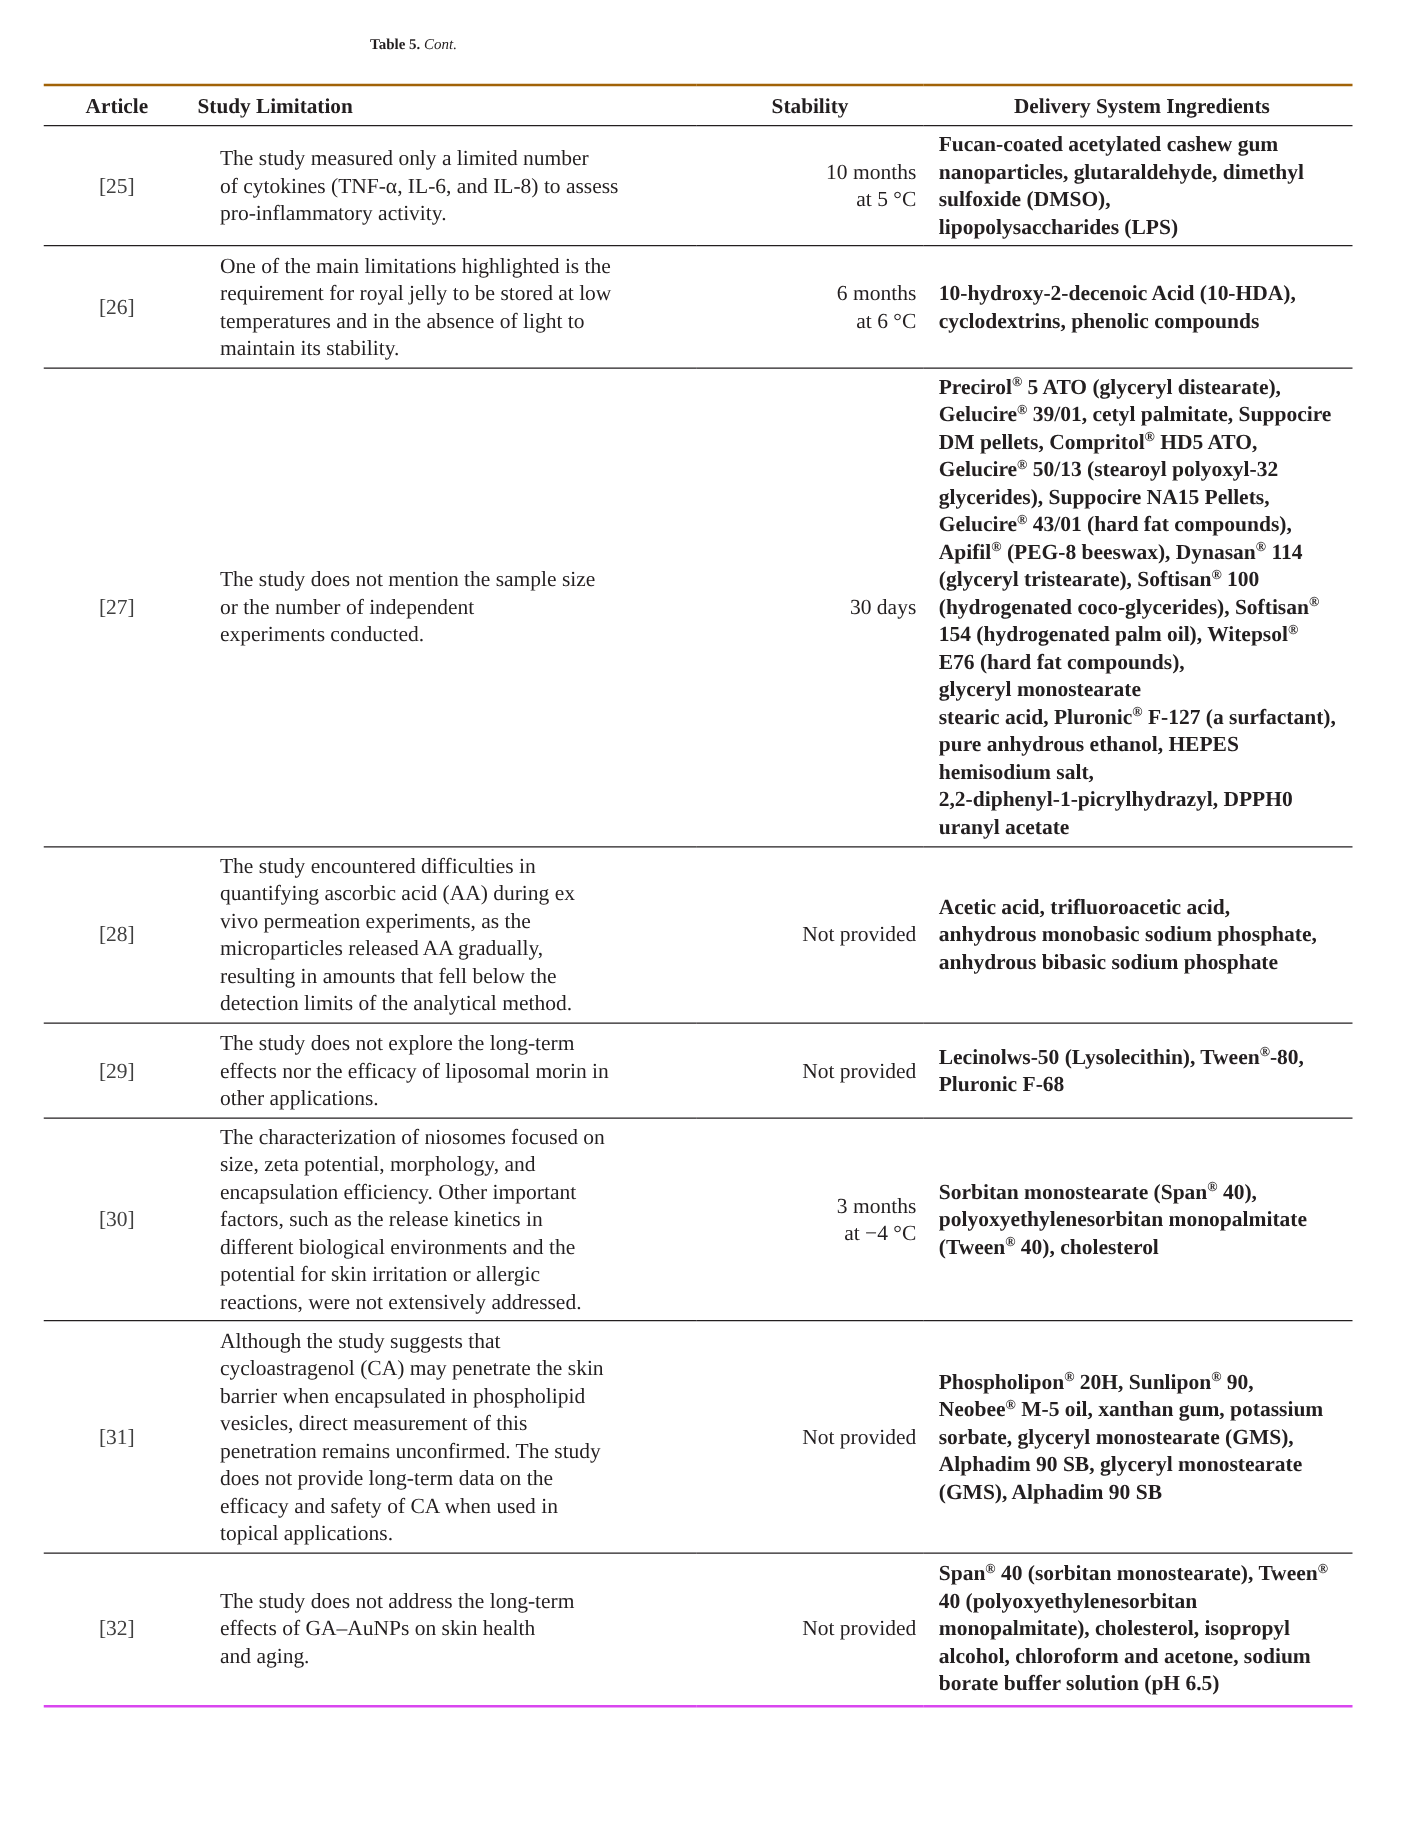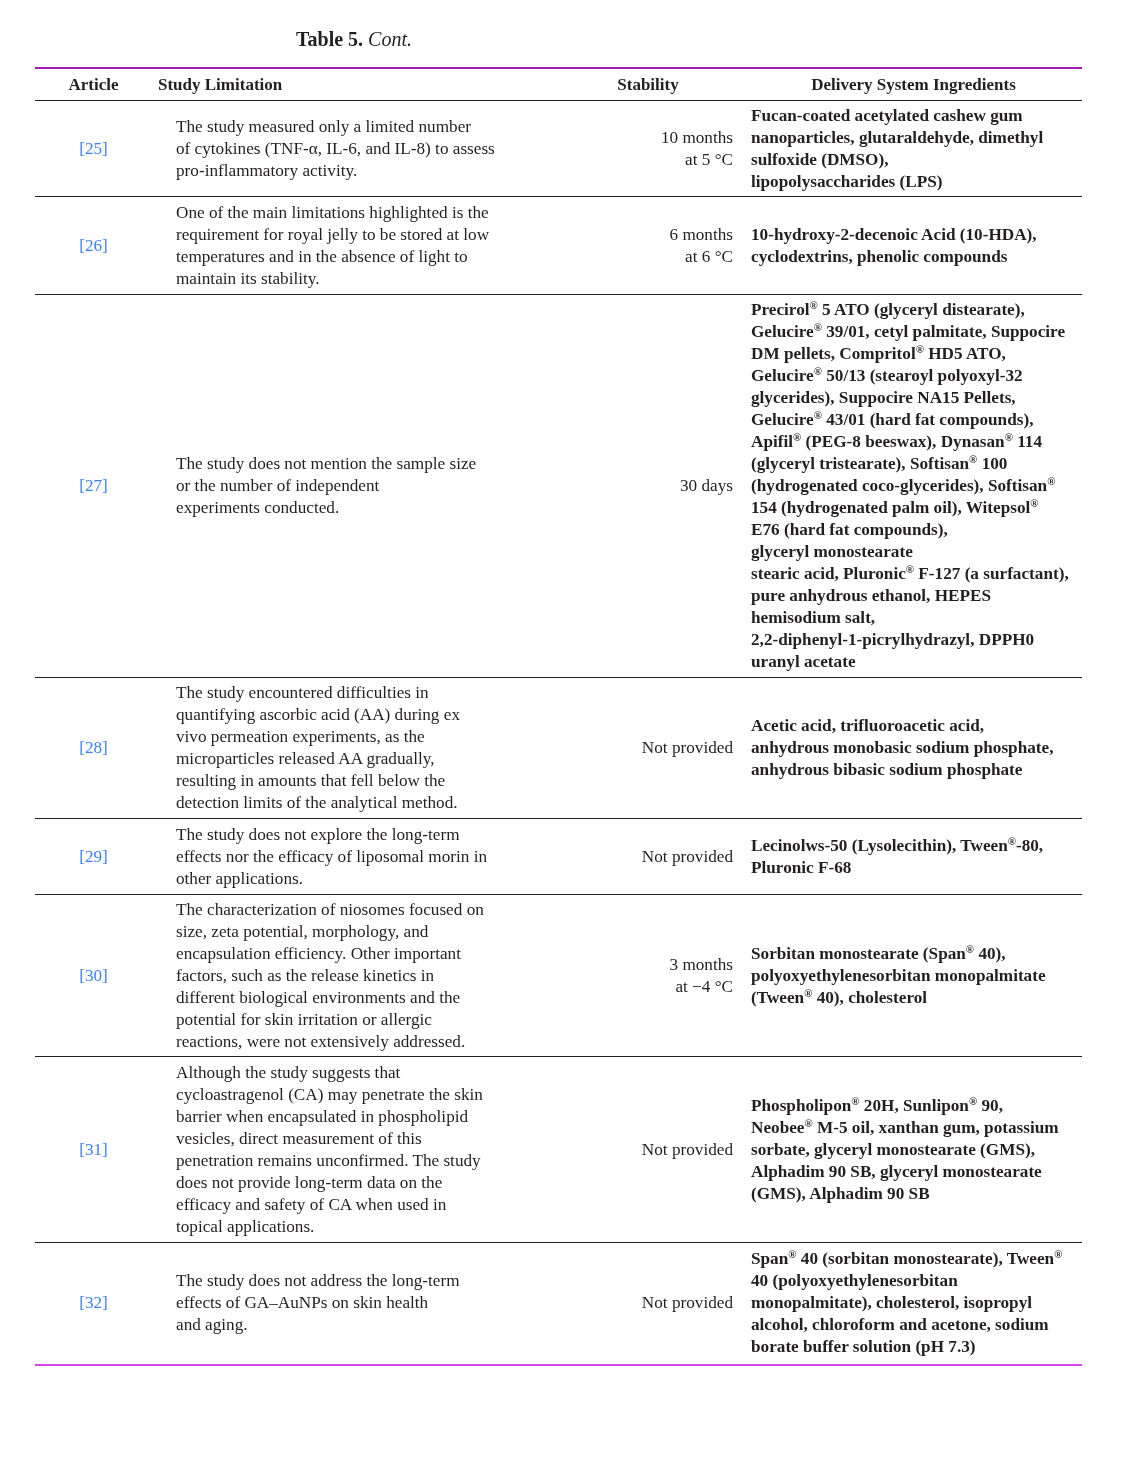--- a/index.html
+++ b/index.html
@@ -1,28 +1,28 @@
 <!DOCTYPE html>
 <html><head>
 <meta charset="utf-8">
 <style>
   html, body { margin: 0; padding: 0; background: #ffffff; }
   body { width: 1130px; height: 1472px; position: relative; font-family: "Liberation Serif", "DejaVu Serif", serif; color: #231f20; }
-  .caption { position: absolute; top: 28px; left: 296px; font-size: 20px; }
+  .caption { position: absolute; top: 28px; left: 296px; font-size: 12px; }
   .caption b { font-weight: bold; }
   .caption i { font-style: italic; }
   table.t { position: absolute; top: 67px; left: 35px; width: 1047px; border-collapse: collapse; font-size: 17.2px; line-height: 22px; }
-  table.t thead th { font-weight: bold; padding: 4px 6px 3px; border-top: 2px solid #a21caf; border-bottom: 1.2px solid #231f20; text-align: center; vertical-align: middle; height: 24px; font-size: 17px; }
+  table.t thead th { font-weight: bold; padding: 4px 6px 3px; border-top: 2px solid #a16207; border-bottom: 1.2px solid #231f20; text-align: center; vertical-align: middle; height: 24px; font-size: 17px; }
   table.t tbody td { border-bottom: 1.2px solid #231f20; vertical-align: middle; padding: 2px 6px 2px; }
   table.t tbody tr:last-child td { border-bottom: 2px solid #d946ef; }
   .c-art { width: 105px; text-align: center; }
   .c-lim { width: 375px; text-align: left; padding-left: 24px !important; }
   .c-stab { width: 170px; text-align: right; }
   .c-ing { text-align: left; padding-left: 12px !important; font-weight: bold; }
-  .ref { color: #3b82f6; }
+  .ref { color: #404040; }
   .line { display: block; }
   sup { font-size: 11px; line-height: 0; vertical-align: 6px; }
 </style>
 </head>
 <body>
 
 <div class="caption">
   <b>Table 5.</b>
   <i>Cont.</i>
 </div>
@@ -188,17 +188,17 @@
           <span class="line">and aging.</span>
         </td>
         <td class="c-stab">
           <span class="line">Not provided</span>
         </td>
         <td class="c-ing">
           <span class="line">Span<sup>®</sup> 40 (sorbitan monostearate), Tween<sup>®</sup></span>
           <span class="line">40 (polyoxyethylenesorbitan</span>
           <span class="line">monopalmitate), cholesterol, isopropyl</span>
           <span class="line">alcohol, chloroform and acetone, sodium</span>
-          <span class="line">borate buffer solution (pH 7.3)</span>
+          <span class="line">borate buffer solution (pH 6.5)</span>
         </td>
       </tr>
     </tbody>
 </table>
 
 </body></html>

